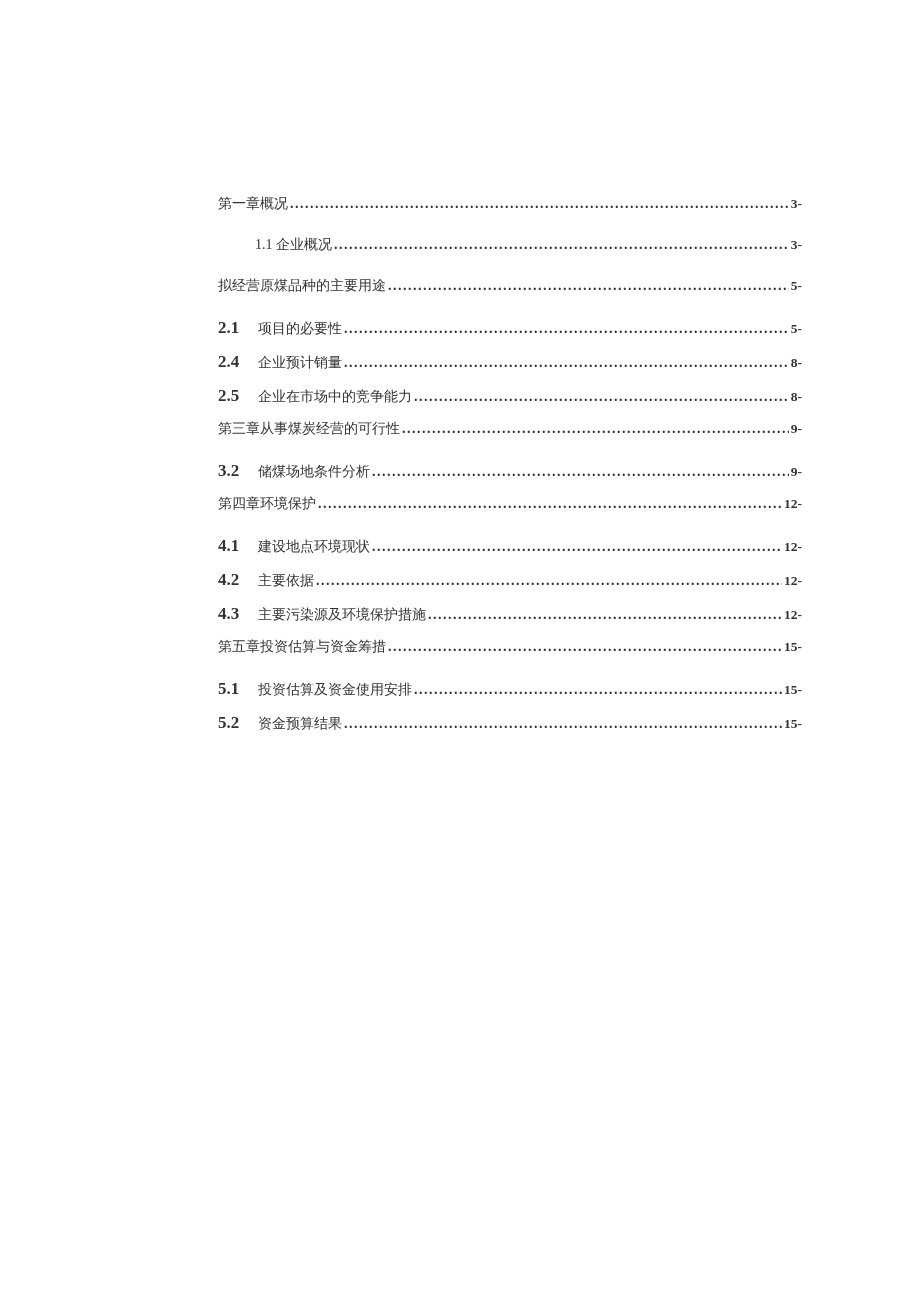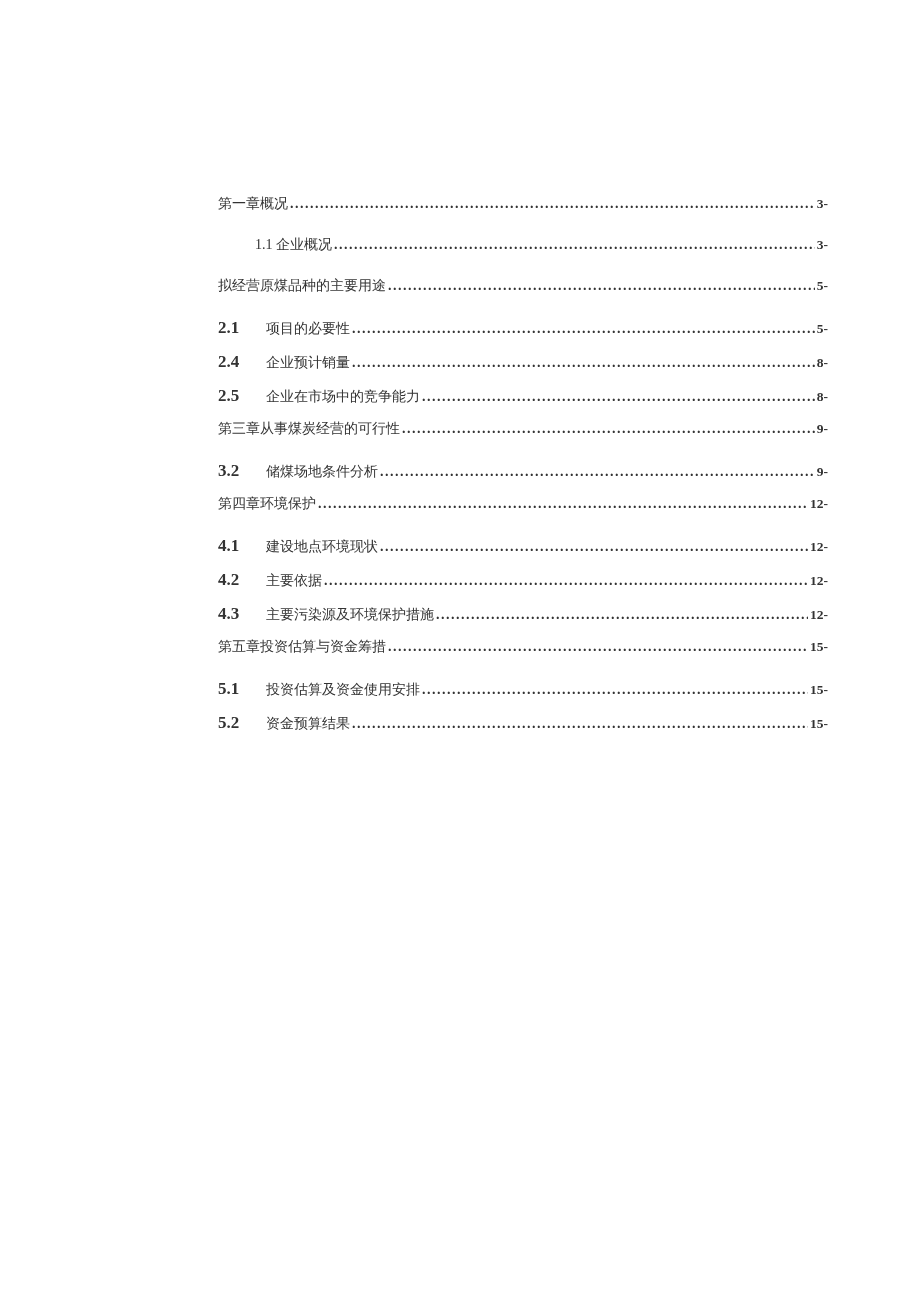--- a/index.html
+++ b/index.html
@@ -8,21 +8,21 @@
       box-sizing: border-box;
     }
     body {
       background: #fff;
       font-family: "SimSun", "宋体", serif;
       width: 920px;
       height: 1301px;
       position: relative;
     }
     .page {
-      padding: 195px 92px 0 218px;
+      padding: 195px 118px 0 218px;
     }
     .toc-entry {
       display: flex;
       align-items: baseline;
       font-size: 14px;
       color: #333;
       margin-bottom: 20px;
       white-space: nowrap;
     }
     .toc-entry.chapter {
@@ -58,21 +58,21 @@
     }
     .dots::before {
       content: "...................................................................................................................";
     }
     .page-num {
       font-weight: bold;
       font-family: "Times New Roman", serif;
       font-size: 13.5px;
     }
     .sub .section-title {
-      margin-left: 12px;
+      margin-left: 4px;
     }
     .inline-bold-num {
       font-weight: normal;
       font-family: "Times New Roman", serif;
       margin-left: 37px;
     }
   </style>
 </head>
 <body>
 

